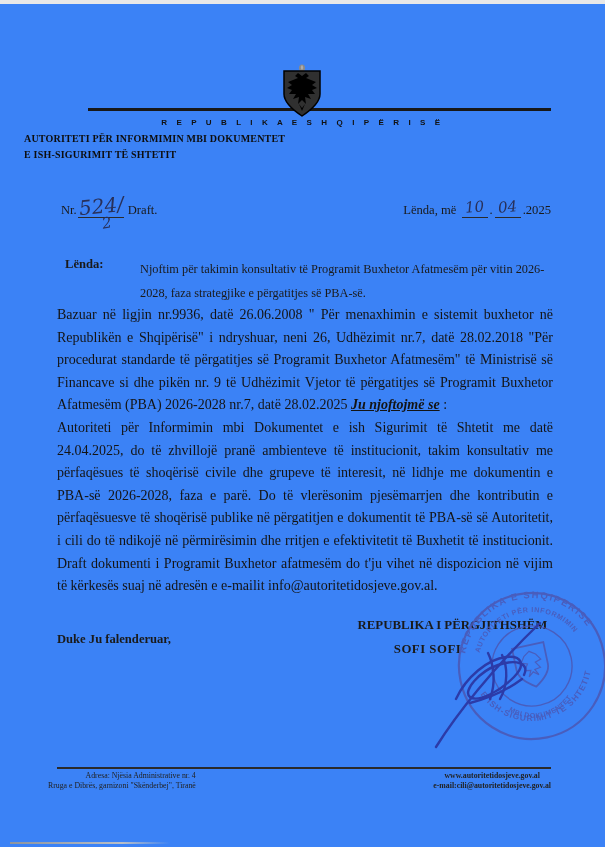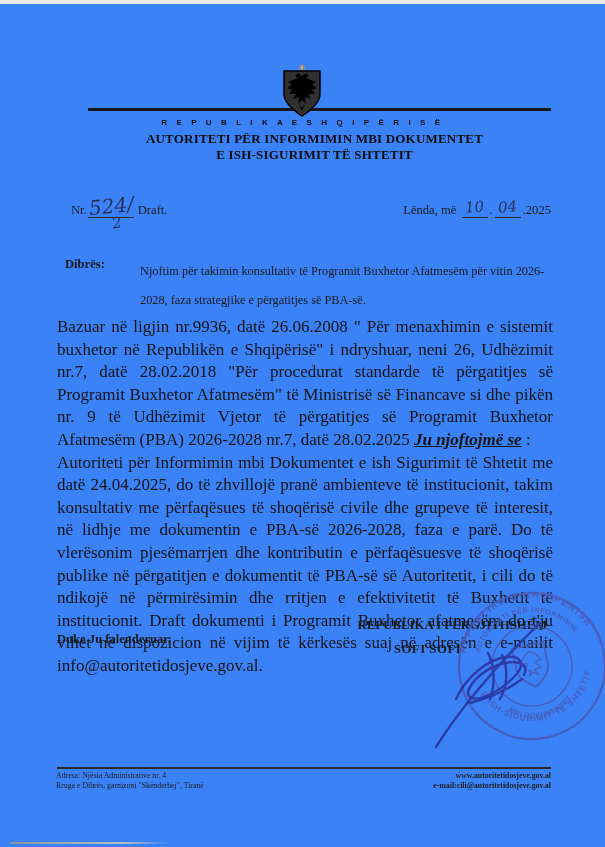--- a/index.html
+++ b/index.html
@@ -9,54 +9,54 @@
     background:#3b82f6; color:#1a1a1a; overflow:hidden;
   }
   
   .emblem { position:absolute; left:278px; top:60px; width:48px; height:54px; z-index:3; }
   .head-rule { position:absolute; top:104px; left:88px; width:463px; height:3px; background:#181818; z-index:1; }
   .republic {
     position:absolute; top:114px; left:0; width:100%; text-align:center;
     font-family:"Liberation Sans", sans-serif; font-weight:bold;
     font-size:8px; letter-spacing:3.6px; color:#111;
   }
-  .titles { position:absolute; top:127px; left:0; width:100%; text-align:center;
-    font-weight:bold; font-size:13px; line-height:16.2px; color:#0d0d0d; letter-spacing:0.2px;padding-left:24px; }
+  .titles { position:absolute; top:127px; left:0; width:100%; 
+    font-weight:bold; font-size:10px; line-height:16.2px; color:#0d0d0d; letter-spacing:0.2px;padding-left:24px; }
   
   .meta { position:absolute; top:199px; left:0; width:100%; font-size:12.6px; }
-  .meta-left { position:absolute; left:71px; top:0; }
+  .meta-left { position:absolute; left:61px; top:0; }
   .meta-right { position:absolute; right:54px; top:0; }
   .blank { display:inline-block; position:relative; border-bottom:1.2px solid #2a2a2a; height:15px; vertical-align:bottom; }
   .blank.nr { width:46px; margin:0 4px 0 1px; }
   .blank.dm { width:26px; margin:0 2px; }
   .hw { font-style:italic; color:#28305a; font-family:"DejaVu Serif", serif; }
   .hw-nr-main { position:absolute; left:1px; top:-9px; font-size:20px; transform:rotate(-6deg); white-space:nowrap; }
   .hw-nr-sub  { position:absolute; left:24px; top:11px; font-size:15px; transform:rotate(-10deg); }
   .hw-dm { position:absolute; left:3px; top:-5px; font-size:15px; transform:rotate(-5deg); white-space:nowrap; }
   
   .subject-label { position:absolute; top:253px; left:65px; font-weight:bold; font-size:12.6px; }
-  .subject-text  { position:absolute; top:253px; left:140px; width:415px; font-size:12.3px; line-height:29px; }
+  .subject-text  { position:absolute; top:253px; left:140px; width:415px; font-size:12.3px; line-height:24px; }
   
-  .body-text { position:absolute; top:312px; left:57px; width:496px;
-    font-size:17px; line-height:22.6px; text-align:justify; color:#141414; }
+  .body-text { position:absolute; top:300px; left:57px; width:496px;
+    font-size:14px; line-height:22.6px; text-align:justify; color:#141414; }
   .body-text p { margin:0; }
   .emph { font-weight:bold; font-style:italic; text-decoration:underline; }
   .email { }
   
   .closing { position:absolute; top:628px; left:57px; font-size:12.6px;font-weight:bold; }
   .sig-block { position:absolute; top:614px; left:345px; width:215px; text-align:center;
     font-weight:bold; font-size:12.8px; z-index:2; }
   .sig-name { margin-top:9px; padding-right:50px; letter-spacing:0.5px; }
   .stamp { position:absolute; left:452px; top:583px; width:160px; height:158px;
     transform:rotate(-12deg); opacity:0.88; z-index:4; }
   .signature { position:absolute; left:422px; top:603px; width:145px; height:148px; z-index:5; }
   
   .foot-rule { position:absolute; top:763px; left:57px; width:494px; height:2px; background:#2a2a2a; }
-  .foot-left { position:absolute; top:767px; left:56px; font-size:7.8px; line-height:9.8px; color:#222; }
-  .foot-right { position:absolute; top:767px; right:54px; text-align:right;
+  .foot-left { position:absolute; top:767px; left:48px; font-size:7.8px; line-height:9.8px; color:#222;text-align:right; }
+  .foot-right { position:absolute; top:767px; right:54px; text-align:center;
     font-weight:bold; font-size:7.8px; line-height:9.8px; color:#222; }
   .scan-artifact { position:absolute; top:838px; left:10px; width:160px; height:2px;
     background:linear-gradient(90deg,#8d949e,#b9bec6 70%,rgba(255,255,255,0)); }
   .stamp-text { font-family:"Liberation Sans", sans-serif; font-weight:bold; }
 </style>
 </head>
 <body>
 
 <div class="page">
 
@@ -77,21 +77,21 @@
   <div class="meta">
     <div class="meta-left">
       <span>Nr.</span><span class="blank nr"><span class="hw hw-nr-main">524/</span><span class="hw hw-nr-sub">2</span></span><span>Draft.</span>
     </div>
     <div class="meta-right">
       <span>Lënda, më</span>
       <span class="blank dm"><span class="hw hw-dm">10</span></span><span>.</span><span class="blank dm"><span class="hw hw-dm">04</span></span><span>.2025</span>
     </div>
   </div>
 
-  <div class="subject-label">Dibrës:</div>
+  <div class="subject-label">Lënda:</div>
   <div class="subject-text">Njoftim për takimin konsultativ të Programit Buxhetor Afatmesëm për vitin 2026-2028, faza strategjike e përgatitjes së PBA-së.</div>
 
   <div class="body-text">
     <p><span>Bazuar në ligjin nr.9936, datë 26.06.2008 " Për menaxhimin e sistemit buxhetor në Republikën e Shqipërisë" i ndryshuar, neni 26, Udhëzimit nr.7, datë 28.02.2018 "Për procedurat standarde të përgatitjes së Programit Buxhetor Afatmesëm" të Ministrisë së Financave si dhe pikën nr. 9 të Udhëzimit Vjetor të përgatitjes së Programit Buxhetor Afatmesëm (PBA) 2026-2028 nr.7, datë 28.02.2025 </span><span class="emph">Ju njoftojmë se</span><span> :</span></p>
     <p><span>Autoriteti për Informimin mbi Dokumentet e ish Sigurimit të Shtetit me datë 24.04.2025, do të zhvillojë pranë ambienteve të institucionit, takim konsultativ me përfaqësues të shoqërisë civile dhe grupeve të interesit, në lidhje me dokumentin e PBA-së 2026-2028, faza e parë.  Do të vlerësonim pjesëmarrjen dhe kontributin e përfaqësuesve të shoqërisë publike në përgatitjen e dokumentit të PBA-së së Autoritetit, i cili do të ndikojë në përmirësimin dhe rritjen e efektivitetit të Buxhetit të institucionit. Draft dokumenti i Programit Buxhetor afatmesëm do t'ju vihet në dispozicion në vijim të kërkesës suaj në adresën e e-mailit </span><span class="email">info@autoritetidosjeve.gov.al</span><span>.</span></p>
   </div>
 
   <div class="closing">Duke Ju falenderuar,</div>
   <div class="sig-block">
     <div>REPUBLIKA I PËRGJITHSHËM</div>

